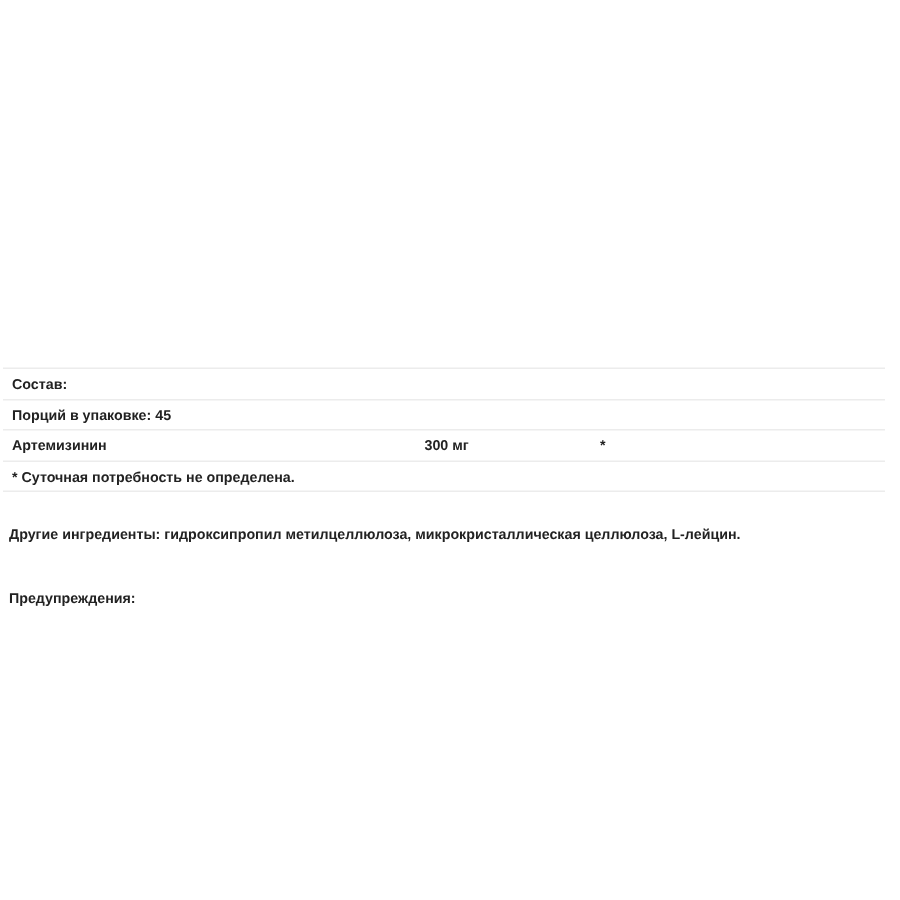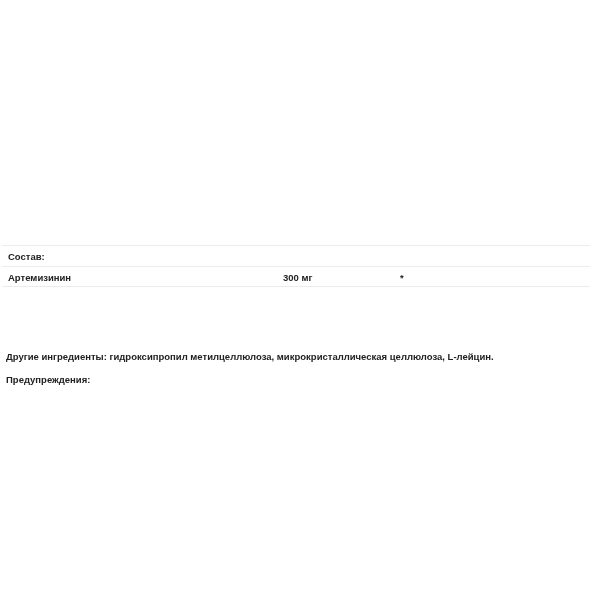--- a/index.html
+++ b/index.html
@@ -28,20 +28,26 @@
     }
   </style>
 </head>
 <body>
 
 <div class="facts">
   <div class="row">
     <span class="c1">Состав:</span>
   </div>
   <div class="row">
+    <span class="c1">Порций в упаковке: 45</span>
+  </div>
+  <div class="row">
     <span class="c1">Артемизинин</span>
     <span class="c2">300 мг</span>
     <span class="c3">*</span>
   </div>
+  <div class="row">
+    <span class="c1">* Суточная потребность не определена.</span>
+  </div>
 </div>
 
 <div class="below" style="top:351px;">Другие ингредиенты: гидроксипропил метилцеллюлоза, микрокристаллическая целлюлоза, L-лейцин.</div>
-<div class="below" style="top:374px;">Предупреждения:</div>
+<div class="below" style="top:394px;">Предупреждения:</div>
 
 </body></html>

